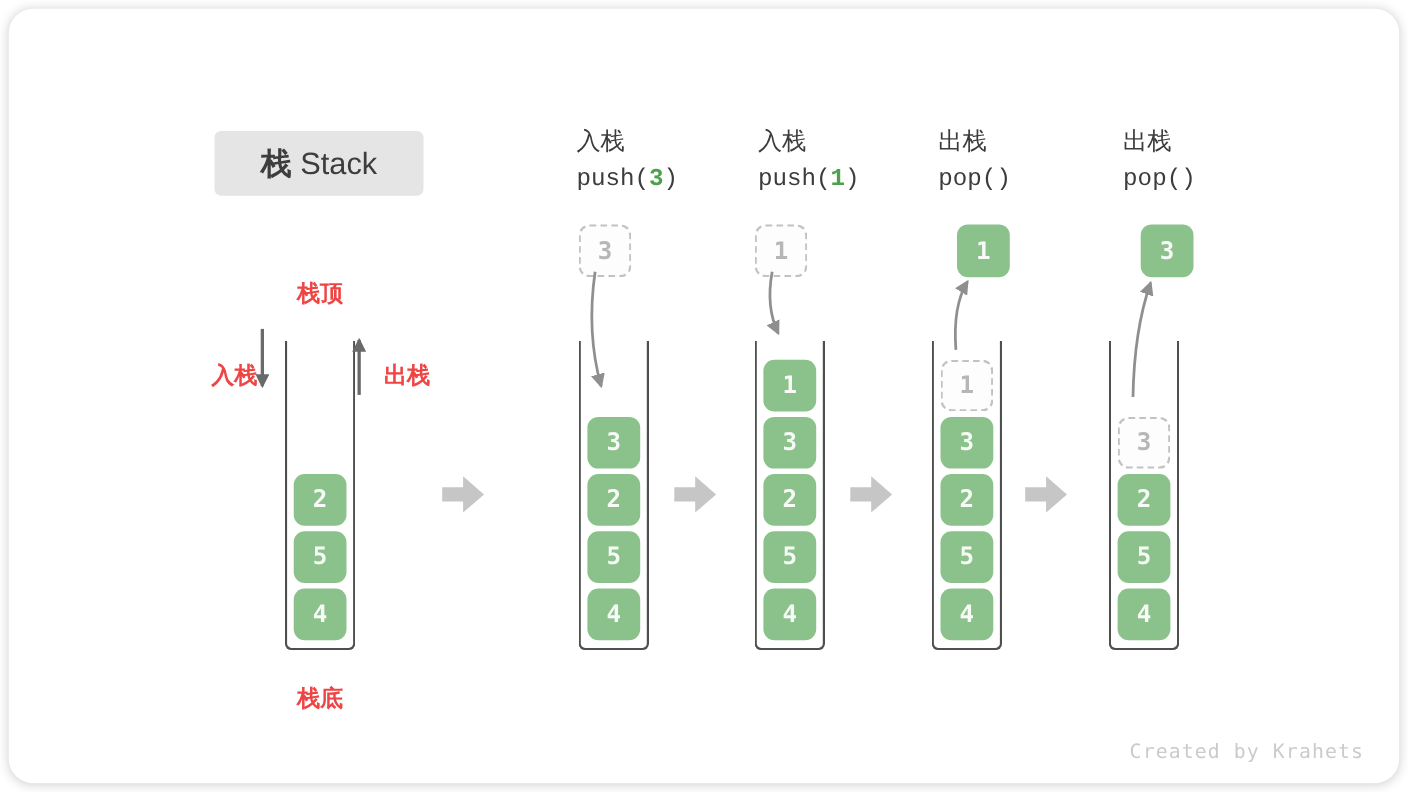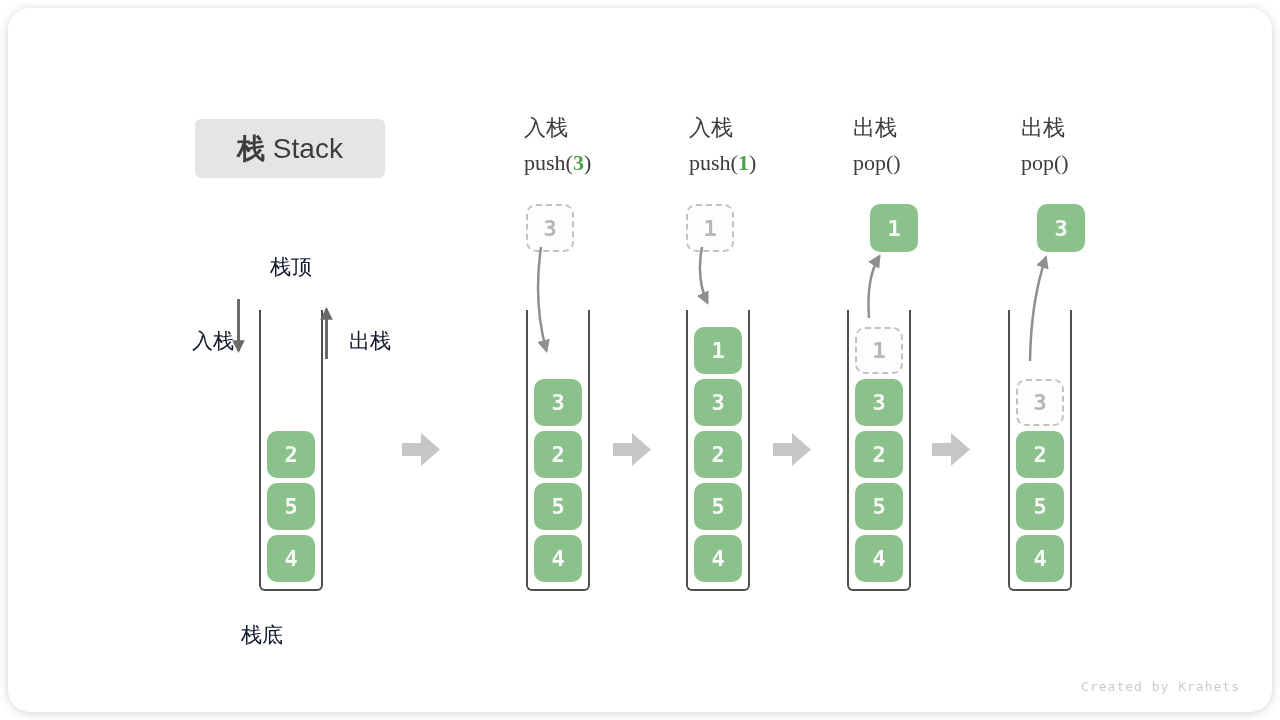--- a/index.html
+++ b/index.html
@@ -16,30 +16,30 @@
   .title-box {
     position: absolute; left: 187px; top: 111px; width: 190px; height: 59px;
     background: #e5e5e5; border-radius: 6px;
     display: flex; align-items: center; justify-content: center;
     color: #3d3d3d; font-size: 28px; white-space: pre;
   }
   .title-box .zh { font-weight: 700; font-family: "Liberation Sans", sans-serif; }
   .title-box .en { font-family: Liberation Sans, sans-serif; }
 
   
-  .side-label { position: absolute; font-weight: 400; font-size: 21px; color: #0f172a; }
+  .side-label { position: absolute; font-weight: 700; font-size: 21px; color: #ef4444; }
   .lbl-top    { left: 233px; top: 245px; width: 100px; text-align: center; }
-  .lbl-bottom { left: 233px; top: 613px; width: 100px; }
+  .lbl-bottom { left: 233px; top: 613px; width: 100px; text-align: center; }
   .lbl-push   { left: 178px; top: 319px; width: 48px; text-align: right; }
   .lbl-pop    { left: 341px; top: 319px; width: 48px; text-align: left; }
 
   
   .op { position: absolute; top: 105px; color: #3c3c3c; }
   .op .l1 { font-size: 22px; font-weight: 500; height: 37px; font-family: "Liberation Sans", sans-serif; }
-  .op .l2 { font-size: 22px; font-family: Liberation Serif, serif; white-space: pre; }
+  .op .l2 { font-size: 22px; font-family: Liberation Mono, monospace; white-space: pre; }
   .op .arg { color: #4da14d; font-weight: 700; }
   .op2 { left: 516px; } .op3 { left: 681px; } .op4 { left: 845px; } .op5 { left: 1013px; }
 
   
   .stack-container {
     position: absolute; top: 302px; height: 281px; width: 64px;
     border-left: 2px solid #4f4f4f; border-right: 2px solid #4f4f4f;
     border-bottom: 2px solid #4f4f4f; border-radius: 0 0 6px 6px;
   }
 
@@ -49,21 +49,21 @@
     display: flex; align-items: center; justify-content: center;
     font-family: "DejaVu Sans Mono", monospace; font-size: 22px; font-weight: 700;
   }
   .cell.solid  { background: #8bc28b; color: #f7faf6; }
   .cell.dashed { background: #fdfdfd; color: #b6b6b6; border: 2px dashed #c2c2c2; }
 
   .overlay { position: absolute; left: 0; top: 0; width: 1264px; height: 704px; pointer-events: none; }
 
   .footer {
     position: absolute; right: 32px; bottom: 18px;
-    font-family: "DejaVu Sans Mono", monospace; font-size: 13px; color: #cbcbcb;
+    font-family: "DejaVu Sans Mono", monospace; font-size: 18px; color: #cbcbcb;
     letter-spacing: 1px;
   }
 </style>
 </head>
 <body>
 
 <div class="canvas">
 
   <div class="title-box">
     <span class="zh">栈</span><span class="en"> Stack</span>

